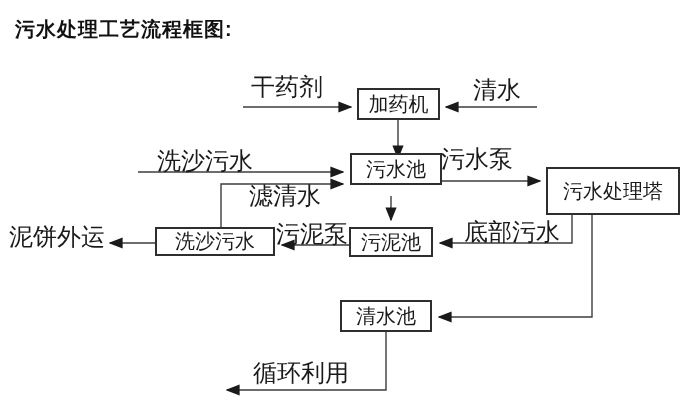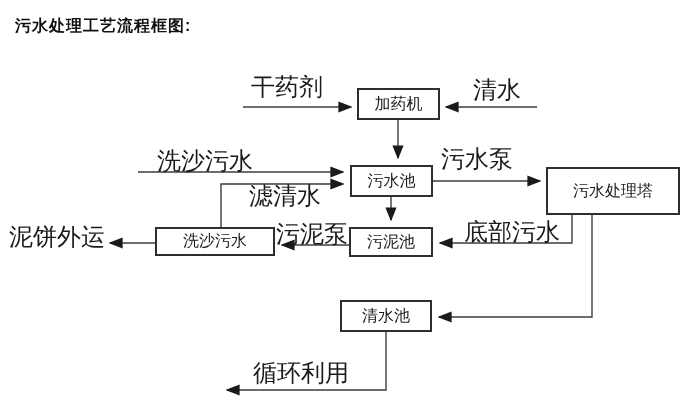--- a/index.html
+++ b/index.html
@@ -6,31 +6,31 @@
   .page{
     position:relative;
     width:700px;height:420px;
     background:#ffffff;
     font-family:"Liberation Sans","DejaVu Sans",sans-serif;
     color:#000;
     overflow:hidden;
   }
   .title{
     position:absolute;left:15px;top:16px;
-    font-size:16px;font-weight:bold;color:#111;
+    font-size:20px;font-weight:bold;color:#111;
     letter-spacing:1px;white-space:nowrap;
   }
   .diagram{position:absolute;left:0;top:0;width:700px;height:420px;}
   .wires{position:absolute;left:0;top:0;}
   .node{
     position:absolute;
     border:2px solid #2e2e2e;
     background:#fff;
     display:flex;align-items:center;justify-content:center;
-    font-size:16px;color:#1a1a1a;
+    font-size:20px;color:#1a1a1a;
     white-space:nowrap;
     box-sizing:border-box;
     z-index:2;
   }
   .elabel{
     position:absolute;
     transform:translate(-50%,-50%);
     font-size:24px;color:#1a1a1a;
     white-space:nowrap;
     z-index:2;
@@ -62,21 +62,21 @@
         <path d="M391,196 V220" marker-end="url(#arr)"></path>
         <path d="M572,198 V243 H440" marker-end="url(#arr)"></path>
         <path d="M349,245 H282" marker-end="url(#arr)"></path>
         <path d="M155,243 H110" marker-end="url(#arr)"></path>
         <path d="M592,198 V317 H439" marker-end="url(#arr)"></path>
         <path d="M386,332 V390 H227" marker-end="url(#arr)"></path>
       </g>
     </svg>
 
     <div class="node" style="left:357px;top:88px;width:83px;height:32px">加药机</div>
-    <div class="node" style="left:350px;top:165px;width:83px;height:32px">污水池</div>
+    <div class="node" style="left:350px;top:153px;width:92px;height:32px">污水池</div>
     <div class="node" style="left:546px;top:167px;width:134px;height:48px">污水处理塔</div>
     <div class="node" style="left:349px;top:227px;width:84px;height:30px">污泥池</div>
     <div class="node" style="left:155px;top:227px;width:120px;height:29px">洗沙污水</div>
     <div class="node" style="left:340px;top:300px;width:92px;height:32px">清水池</div>
 
     <span class="elabel" style="left:287px;top:87px">干药剂</span>
     <span class="elabel" style="left:497px;top:90px">清水</span>
     <span class="elabel" style="left:205px;top:161px">洗沙污水</span>
     <span class="elabel" style="left:285px;top:196px">滤清水</span>
     <span class="elabel" style="left:477px;top:159px">污水泵</span>

